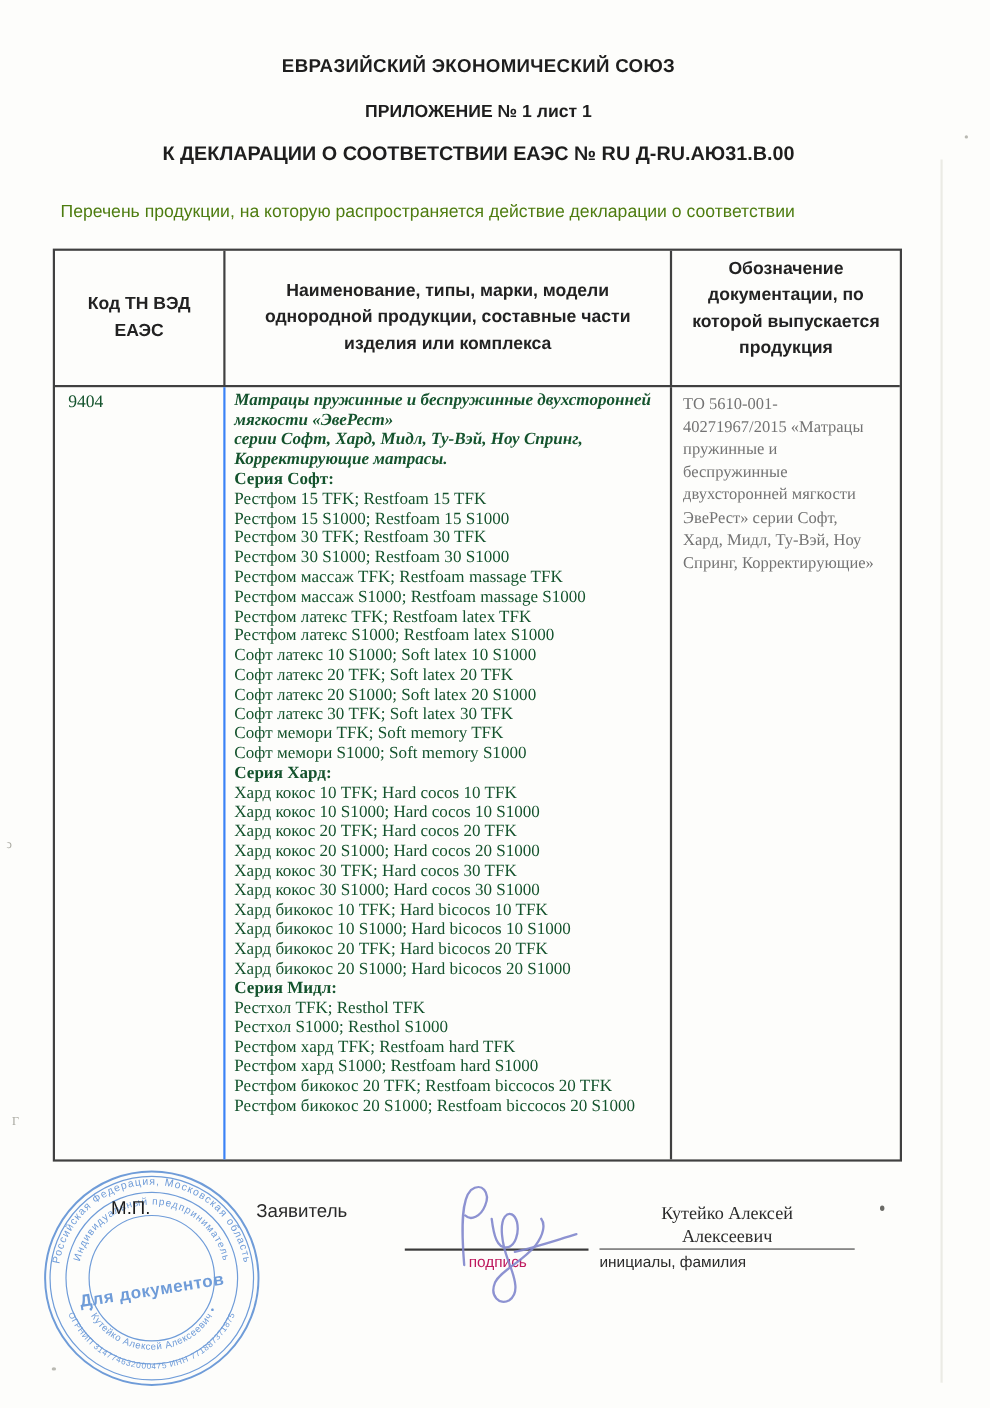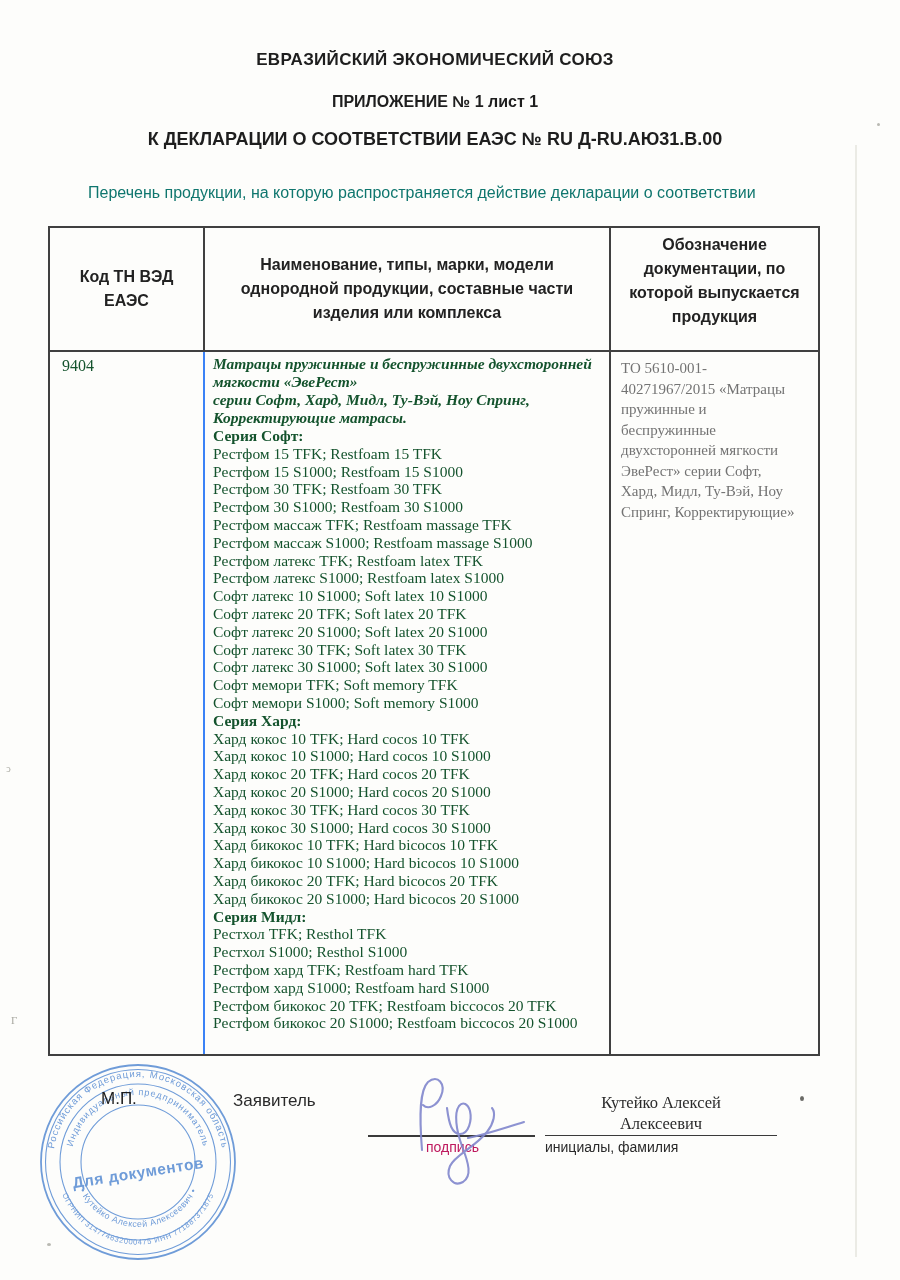--- a/index.html
+++ b/index.html
@@ -3,21 +3,21 @@
 <meta charset="utf-8">
 <style>
   html,body{margin:0;padding:0;background:#e9e9e6;}
   #canvas{position:relative;width:900px;height:1280px;background:#fdfdfb;overflow:hidden;
           font-family:"Liberation Sans",sans-serif;color:#1e1e1e;}
   .abs{position:absolute;}
   .ctr{left:0;width:870px;text-align:center;}
   .t1{top:50px;font-size:17px;font-weight:bold;letter-spacing:.3px;}
   .t2{top:93px;font-size:16px;font-weight:bold;}
   .t3{top:129px;font-size:18px;font-weight:bold;}
-  .intro{top:184px;left:88px;font-size:16px;color:#0f766e;}
+  .intro{top:184px;left:55px;font-size:16px;color:#4d7c0f;}
 
   
   .doc-table{left:48px;top:226px;width:768px;border:2px solid #404040;background:transparent;}
   .thead{display:grid;grid-template-columns:153px 408px 1fr;min-height:122px;border-bottom:2px solid #404040;}
   .th{display:flex;align-items:center;justify-content:center;text-align:center;
       font-weight:bold;font-size:16px;line-height:24px;color:#222;padding:4px 8px;}
   .th-mid{border-left:2px solid #404040;border-right:2px solid #404040;}
   .th-mid .inner{max-width:370px;}
   .th-docs{align-items:flex-start;padding-top:5px;}
   .th-docs .inner{max-width:180px;}
@@ -83,21 +83,20 @@
           <div class="p-item">Рестфом 30 TFK; Restfoam 30 TFK</div>
           <div class="p-item">Рестфом 30 S1000; Restfoam 30 S1000</div>
           <div class="p-item">Рестфом массаж TFK; Restfoam massage TFK</div>
           <div class="p-item">Рестфом массаж S1000; Restfoam massage S1000</div>
           <div class="p-item">Рестфом латекс TFK; Restfoam latex TFK</div>
           <div class="p-item">Рестфом латекс S1000; Restfoam latex S1000</div>
           <div class="p-item">Софт латекс 10 S1000; Soft latex 10 S1000</div>
           <div class="p-item">Софт латекс 20 TFK; Soft latex 20 TFK</div>
           <div class="p-item">Софт латекс 20 S1000; Soft latex 20 S1000</div>
           <div class="p-item">Софт латекс 30 TFK; Soft latex 30 TFK</div>
-          <div class="p-item">Софт латекс 30 S1000; Soft latex 30 S1000</div>
           <div class="p-item">Софт мемори TFK; Soft memory TFK</div>
           <div class="p-item">Софт мемори S1000; Soft memory S1000</div>
           <div class="p-series">Серия Хард:</div>
           <div class="p-item">Хард кокос 10 TFK; Hard cocos 10 TFK</div>
           <div class="p-item">Хард кокос 10 S1000; Hard cocos 10 S1000</div>
           <div class="p-item">Хард кокос 20 TFK; Hard cocos 20 TFK</div>
           <div class="p-item">Хард кокос 20 S1000; Hard cocos 20 S1000</div>
           <div class="p-item">Хард кокос 30 TFK; Hard cocos 30 TFK</div>
           <div class="p-item">Хард кокос 30 S1000; Hard cocos 30 S1000</div>
           <div class="p-item">Хард бикокос 10 TFK; Hard bicocos 10 TFK</div>

